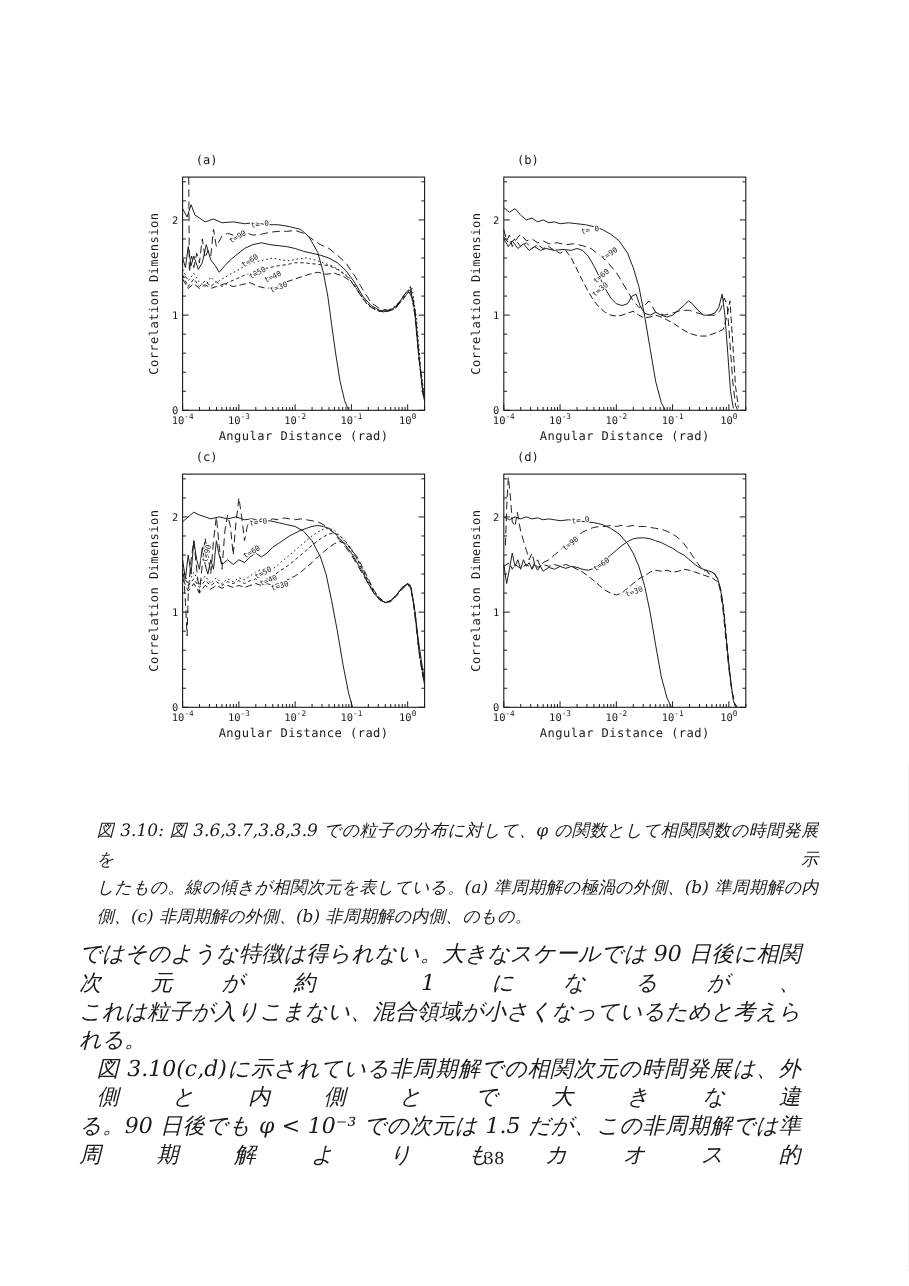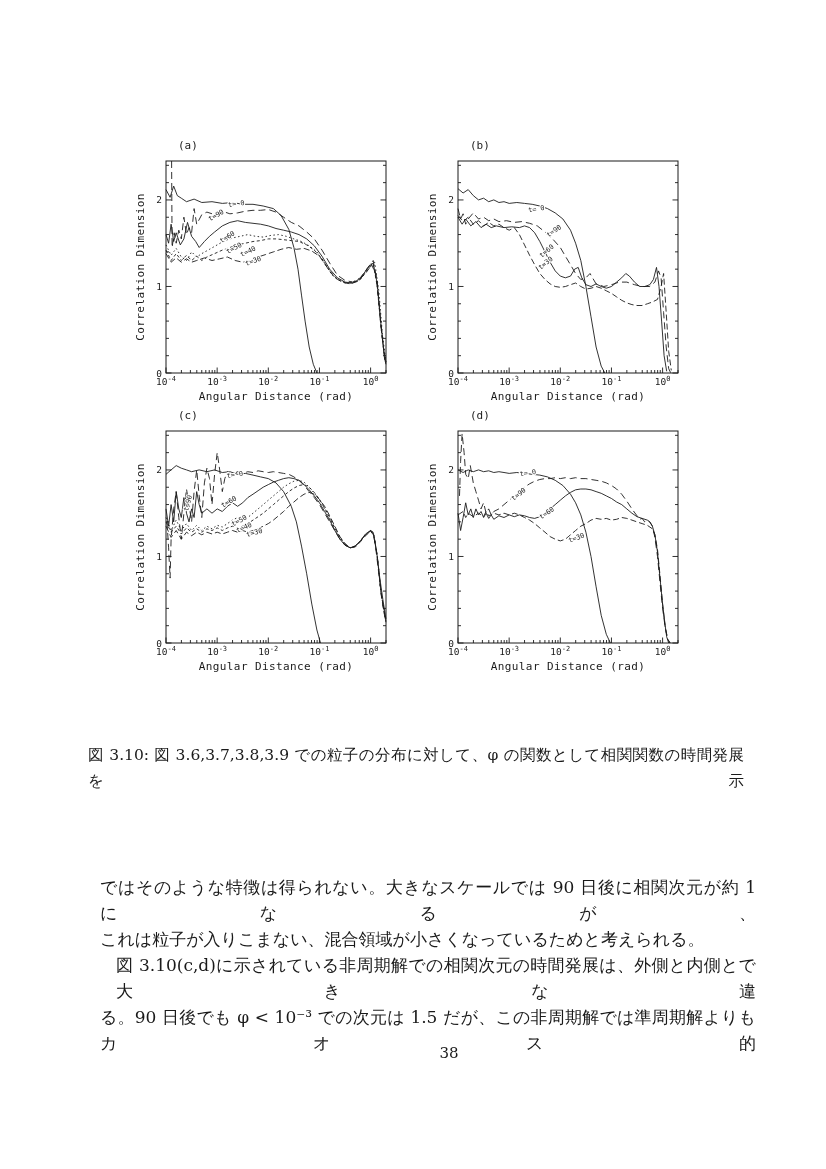--- a/index.html
+++ b/index.html
@@ -9,22 +9,22 @@
   #panel-a{left:104px;top:133px;}
   #panel-b{left:396px;top:133px;}
   #panel-c{left:104px;top:403px;}
   #panel-d{left:396px;top:403px;}
   .panel svg text{font-family:"DejaVu Sans Mono","Liberation Mono",monospace;fill:#1a1a1a;}
   .frame{fill:none;stroke:#1a1a1a;stroke-width:1;}
   .tk{stroke:#1a1a1a;stroke-width:0.9;}
   .curve{fill:none;stroke:#1c1c1c;stroke-width:0.9;stroke-linejoin:round;stroke-linecap:butt;}
   .clabel{paint-order:stroke;stroke:#ffffff;stroke-width:2.2px;fill:#111111;}
   .caption{position:absolute;left:88px;top:742px;width:656px;font-size:15.5px;line-height:26px;}
-  .bodytext{position:absolute;left:100px;top:854px;width:656px;font-size:17px;line-height:26px;margin-top:20px;}
-  .tline{text-align:justify;text-align-last:justify;}
+  .bodytext{position:absolute;left:72px;top:854px;width:656px;font-size:20px;line-height:26px;}
+  .tline{text-align:justify;text-align-last:justify;font-style:italic;}
   .tline.short{text-align-last:left;}
   .tline.indent{padding-left:16px;}
   .pagenum{position:absolute;left:0;top:1044px;width:826px;text-align:center;font-size:15px;padding-left:36px;}
 </style>
 </head>
 <body>
 
 <div class="page">
 
   <div class="figure">
@@ -377,20 +377,22 @@
           <text class="clabel" transform="translate(152.0 111.9) rotate(-35)" text-anchor="middle" font-size="6.8">t=60</text>
           <text class="clabel" transform="translate(181.2 137.0) rotate(-20)" text-anchor="middle" font-size="6.8">t=30</text>
           <text x="74" y="16" font-size="11">(d)</text>
           <text x="172" y="267" text-anchor="middle" font-size="11" letter-spacing="0.4">Angular Distance (rad)</text>
           <text x="40" y="134" transform="rotate(-90 40 134)" text-anchor="middle" font-size="11" letter-spacing="0.4">Correlation Dimension</text>
         </svg></div>
   </div>
 
   <div class="caption">
     <div class="tline">図 3.10: 図 3.6,3.7,3.8,3.9 での粒子の分布に対して、φ の関数として相関関数の時間発展を示</div>
+    <div class="tline">したもの。線の傾きが相関次元を表している。(a) 準周期解の極渦の外側、(b) 準周期解の内</div>
+    <div class="tline short">側、(c) 非周期解の外側、(b) 非周期解の内側、のもの。</div>
   </div>
 
   <div class="bodytext">
     <div>
       <div class="tline">ではそのような特徴は得られない。大きなスケールでは 90 日後に相関次元が約 1 になるが、</div>
       <div class="tline short">これは粒子が入りこまない、混合領域が小さくなっているためと考えられる。</div>
     </div>
     <div>
       <div class="tline indent">図 3.10(c,d)に示されている非周期解での相関次元の時間発展は、外側と内側とで大きな違</div>
       <div class="tline">る。90 日後でも φ &lt; 10⁻³ での次元は 1.5 だが、この非周期解では準周期解よりもカオス的</div>

